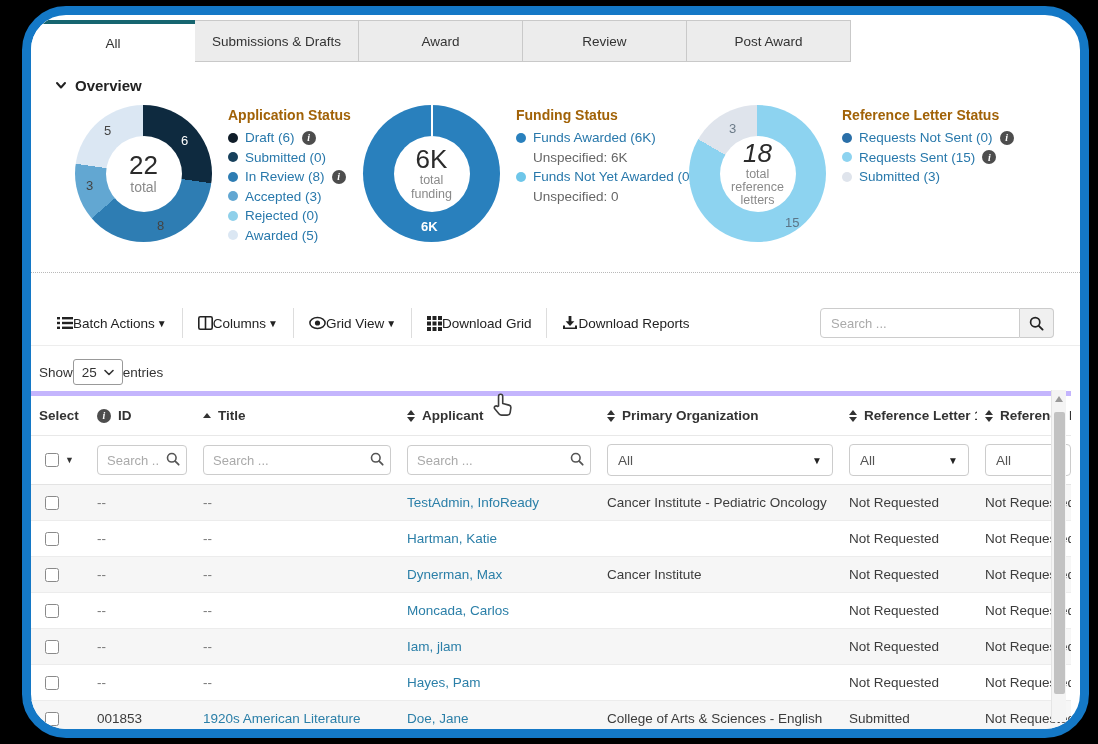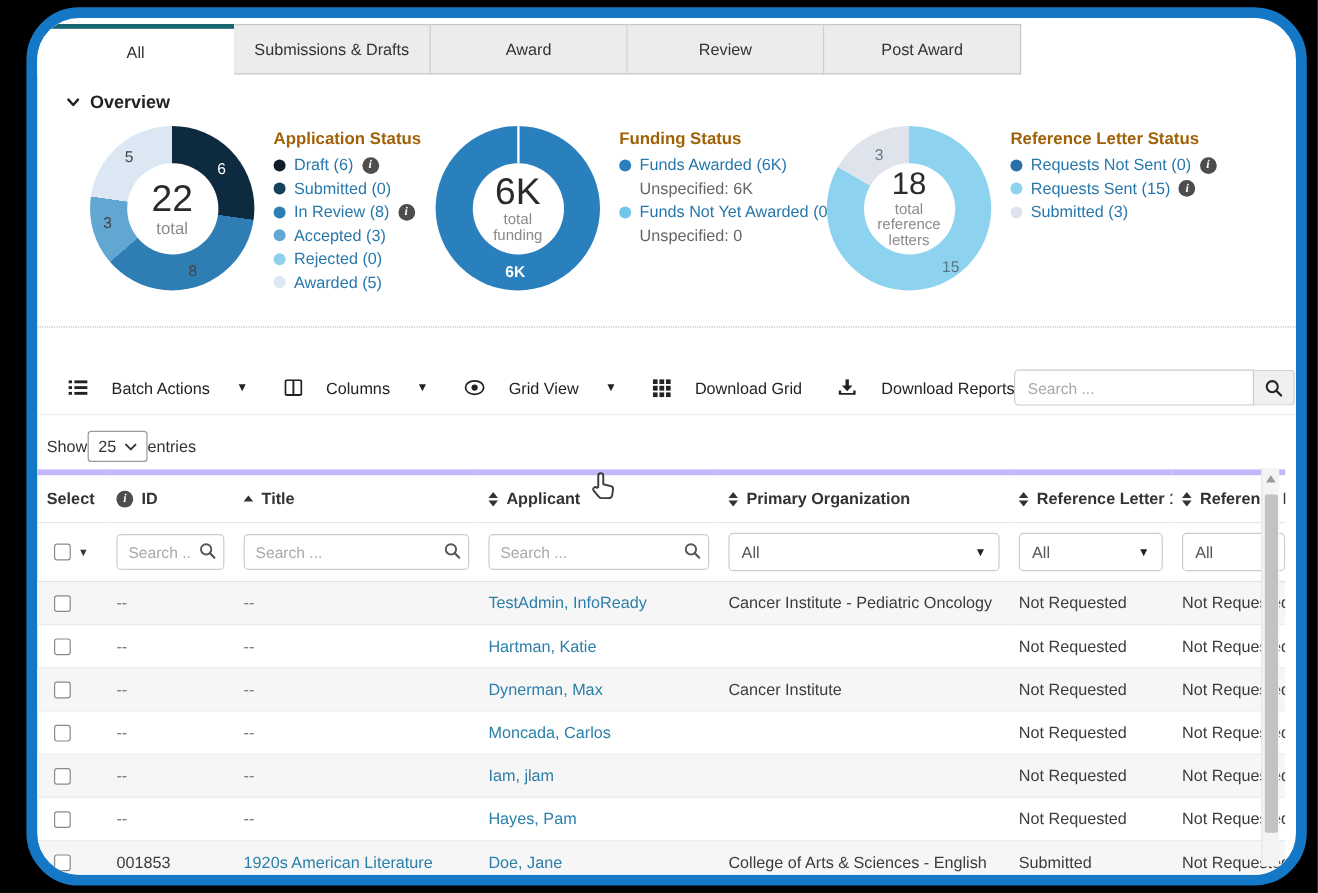--- a/index.html
+++ b/index.html
@@ -24,41 +24,41 @@
   .overview-head .lbl { font-weight:bold; font-size:15px; color:#222; }
   
   .charts { position:relative; height:160px; margin-top:12px; }
   .chart-group { position:absolute; top:0; display:flex; }
   .cg1 { left:44px; } .cg2 { left:332px; } .cg3 { left:658px; }
   .donut { position:relative; width:137px; height:137px; border-radius:50%; }
   .donut .hole {
     position:absolute; left:50%; top:50%; width:76px; height:76px; margin:-38px 0 0 -38px;
     background:#fff; border-radius:50%; display:flex; flex-direction:column; align-items:center; justify-content:center; text-align:center;
   }
-  .center-val { font-size:31px; color:#2b2b2b; line-height:1; }
-  .center-val.sm { font-size:26px; }
+  .center-val { font-size:26px; color:#2b2b2b; line-height:1; }
+  .center-val.sm { font-size:26px;font-style:italic; }
   .center-lbl { font-size:14px; color:#8a8a8a; line-height:1.05; margin-top:2px; }
   .center-lbl.sm { font-size:12.5px; width:62px; }
   .ring-label { position:absolute; font-size:13px; color:#444; }
   .ring-label.white { color:#fff; }
   .tick { position:absolute; left:50%; top:0; width:2px; height:31px; margin-left:-1px; background:#fff; }
   .legend { margin-left:16px; padding-top:2px; }
   .legend .ltitle { font-weight:bold; font-size:14px; color:#a16207; margin-bottom:5px; }
   .litem { display:flex; align-items:center; gap:7px; font-size:13.5px; color:#2878ab; line-height:19.5px; }
   .bullet { width:10px; height:10px; border-radius:50%; flex:0 0 10px; }
   .lsub { font-size:13.5px; color:#666; margin-left:17px; line-height:19.5px; }
   .info-badge {
     display:inline-flex; align-items:center; justify-content:center;
     width:14px; height:14px; border-radius:50%; background:#4d4d4d; color:#fff;
     font-size:10px; font-weight:bold; font-family:"Liberation Serif", serif; font-style:italic;
   }
   .dashed-sep { border-top:1px dotted #b9b9b9; margin-top:7px; }
   
   .toolbar { display:flex; align-items:center; margin-top:28px; height:45px; padding-left:26px; border-bottom:1px solid #ededed; }
-  .tbtn { display:flex; align-items:center; gap:20px; font-size:13.5px; color:#222; cursor:pointer; white-space:nowrap; }
+  .tbtn { display:flex; align-items:center; gap:0; font-size:13.5px; color:#222; cursor:pointer; white-space:nowrap; }
   .tbtn svg { display:block; }
   .tb-sep { width:1px; height:30px; background:#ddd; margin:0 15px; }
   .caret { font-size:10px; color:#222; margin-left:2px; }
   .searchbar { margin-left:auto; margin-right:26px; display:flex; align-items:stretch; }
   .searchbar input {
     width:200px; height:30px; border:1px solid #ccc; border-radius:4px 0 0 4px;
     padding:0 10px; font-size:13px; color:#333; outline:none;
   }
   .searchbar input::placeholder { color:#aaa; }
   .search-go { width:34px; height:30px; border:1px solid #ccc; border-left:none; border-radius:0 4px 4px 0; background:#f0f0f0; display:flex; align-items:center; justify-content:center; cursor:pointer; }

